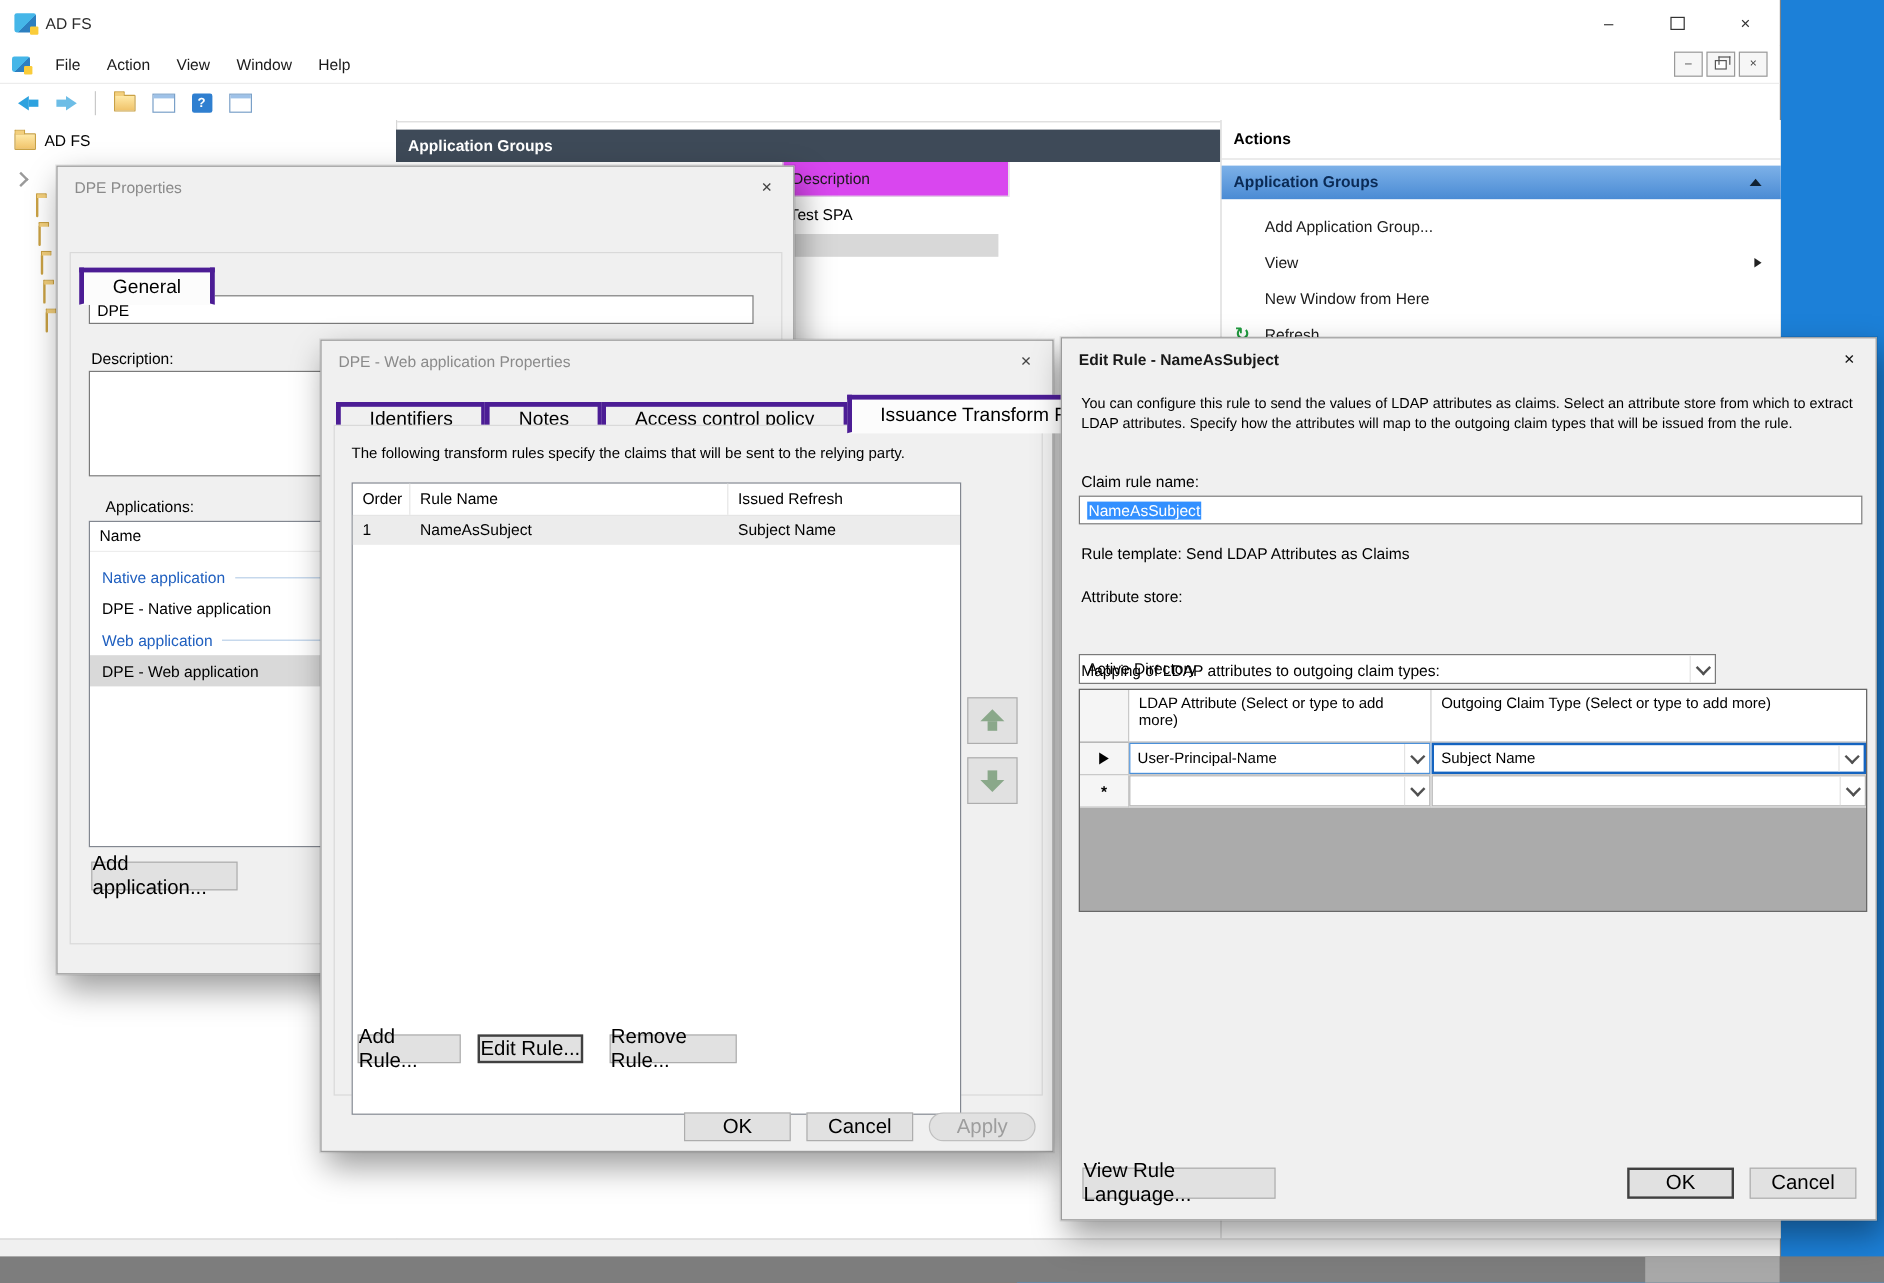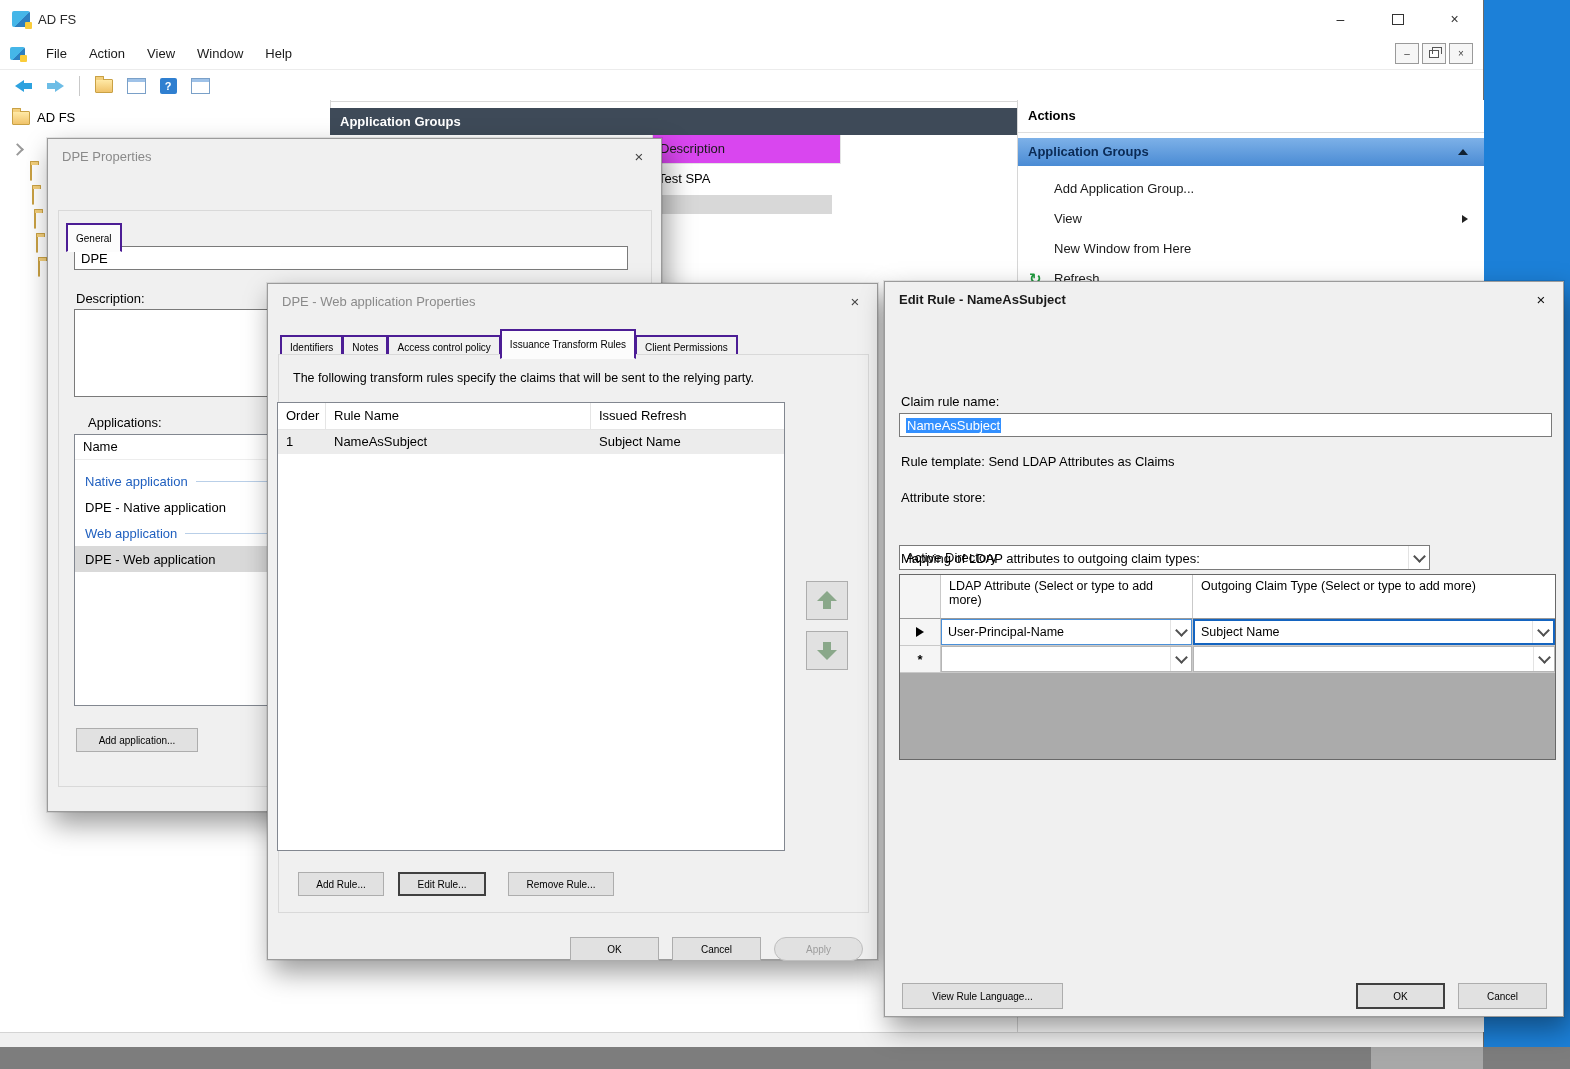--- a/index.html
+++ b/index.html
@@ -53,28 +53,28 @@
   .tri-right{position:absolute;right:16px;top:11px;width:0;height:0;border-top:4px solid transparent;border-bottom:4px solid transparent;border-left:6px solid #222;}
   .refresh-glyph{position:absolute;left:11px;top:0;color:#1f9b3e;font-weight:bold;font-size:15px;}
   
   .dialog{position:absolute;background:#f0f0f0;border:1px solid #9b9b9b;
           box-shadow:0 0 0 1px rgba(0,0,0,0.08), 5px 12px 26px rgba(0,0,0,0.40);}
   .dlgtitle{height:35px;display:flex;align-items:center;padding:0 0 0 14px;}
   .dlgtitle .t{font-size:13px;}
   .dlgclose{margin-left:auto;width:44px;height:35px;display:flex;align-items:center;justify-content:center;font-size:15px;color:#444;}
   .inactive .t{color:#8a8a8a;}
   .active .t{color:#1a1a1a;}
-  .tab{display:inline-flex;align-items:center;justify-content:center;border:2px solid #4c1d95;background:#f0f0f0;
-       height:22px;padding:0 8px;font-size:10px;margin-right:-1px;position:relative;}
+  .tab{display:inline-flex;align-items:center;justify-content:center;border:4px solid #4c1d95;background:#f0f0f0;
+       height:22px;padding:0 24px;font-size:16px;margin-right:-1px;position:relative;}
   .tab.selected{background:#fcfcfc;height:27px;z-index:3;border-bottom:1px solid #fcfcfc;top:-3px;}
   .tabpanel{border:1px solid #d9d9d9;background:#f0f0f0;}
   .textbox{background:#fff;border:1px solid #7a7a7a;display:flex;align-items:center;padding:0 6px;box-sizing:border-box;}
   .listbox{background:#fff;border:1px solid #828790;box-sizing:border-box;}
   .btn{background:#e1e1e1;border:1px solid #adadad;display:flex;align-items:center;justify-content:center;
-       font-size:10px;box-sizing:border-box;margin-top:10px;}
+       font-size:17px;box-sizing:border-box;}
   .btn.focused{border:2px solid #404040;}
   .btn.disabled{color:#9d9d9d;border-color:#bfbfbf;}
   .grouprow{display:flex;align-items:center;padding-left:10px;height:26px;}
   .grouprow .glabel{color:#1f5fbf;}
   .grouprow .gline{flex:1;height:1px;background:#b9cfe8;margin:0 10px 0 8px;}
   .listitem{display:flex;align-items:center;padding-left:10px;height:26px;}
   .bigbtn{background:#e1e1e1;border:1px solid #adadad;display:flex;align-items:center;justify-content:center;}
   .bigarrow{position:relative;width:20px;height:19px;}
   .bigarrow.up::before{content:"";position:absolute;left:0;top:0;border-left:10px solid transparent;border-right:10px solid transparent;border-bottom:10px solid #8aa88a;}
   .bigarrow.up::after{content:"";position:absolute;left:6px;top:10px;width:8px;height:8px;background:#8aa88a;}
@@ -236,21 +236,21 @@
       <span class="t">DPE - Web application Properties</span>
       <span class="dlgclose">×</span>
     </div>
     <div class="abs" style="left:12px;top:48px;white-space:nowrap;">
       <span class="tab">Identifiers</span><span class="tab">Notes</span><span class="tab">Access control policy</span><span class="tab selected">Issuance Transform Rules</span><span class="tab">Client Permissions</span>
     </div>
     <div class="abs tabpanel" style="left:10px;top:70px;width:589px;height:557px;"></div>
 
     <div class="abs" style="left:25px;top:87px;width:530px;font-size:12.5px;">The following transform rules specify the claims that will be sent to the relying party.</div>
 
-    <div class="abs listbox" style="left:9px;top:118px;width:508px;height:449px;">
+    <div class="abs listbox" style="left:25px;top:118px;width:508px;height:527px;">
       <div style="display:flex;height:26px;line-height:26px;border-bottom:1px solid #e5e5e5;">
         <span style="width:48px;padding-left:8px;border-right:1px solid #e5e5e5;box-sizing:border-box;">Order</span>
         <span style="width:265px;padding-left:8px;border-right:1px solid #e5e5e5;box-sizing:border-box;">Rule Name</span>
         <span style="flex:1;padding-left:8px;">Issued Refresh</span>
       </div>
       <div style="display:flex;height:24px;line-height:24px;background:#ececec;">
         <span style="width:48px;padding-left:8px;box-sizing:border-box;">1</span>
         <span style="width:265px;padding-left:8px;box-sizing:border-box;">NameAsSubject</span>
         <span style="flex:1;padding-left:8px;">Subject Name</span>
       </div>
@@ -271,20 +271,21 @@
     <div class="abs btn" style="left:404px;top:643px;width:89px;height:24px;">Cancel</div>
     <div class="abs btn disabled" style="left:506px;top:643px;width:89px;height:24px;border-radius:12px;">Apply</div>
   </div>
 
   <div class="dialog active" style="left:884px;top:281px;width:678px;height:734px;z-index:30;">
     <div class="dlgtitle">
       <span class="t" style="font-weight:bold;">Edit Rule - NameAsSubject</span>
       <span class="dlgclose" style="color:#111;">×</span>
     </div>
 
+    <div class="abs" style="left:16px;top:46px;width:650px;font-size:12px;line-height:1.42;">You can configure this rule to send the values of LDAP attributes as claims. Select an attribute store from which to extract LDAP attributes. Specify how the attributes will map to the outgoing claim types that will be issued from the rule.</div>
 
     <div class="abs" style="left:16px;top:112px;">Claim rule name:</div>
     <div class="abs textbox" style="left:14px;top:131px;width:653px;height:24px;">
       <span class="seltext">NameAsSubject</span>
     </div>
 
     <div class="abs" style="left:16px;top:172px;">Rule template: Send LDAP Attributes as Claims</div>
 
     <div class="abs" style="left:16px;top:208px;">Attribute store:</div>
     <div class="abs combo" style="left:14px;top:228px;width:531px;height:25px;">

